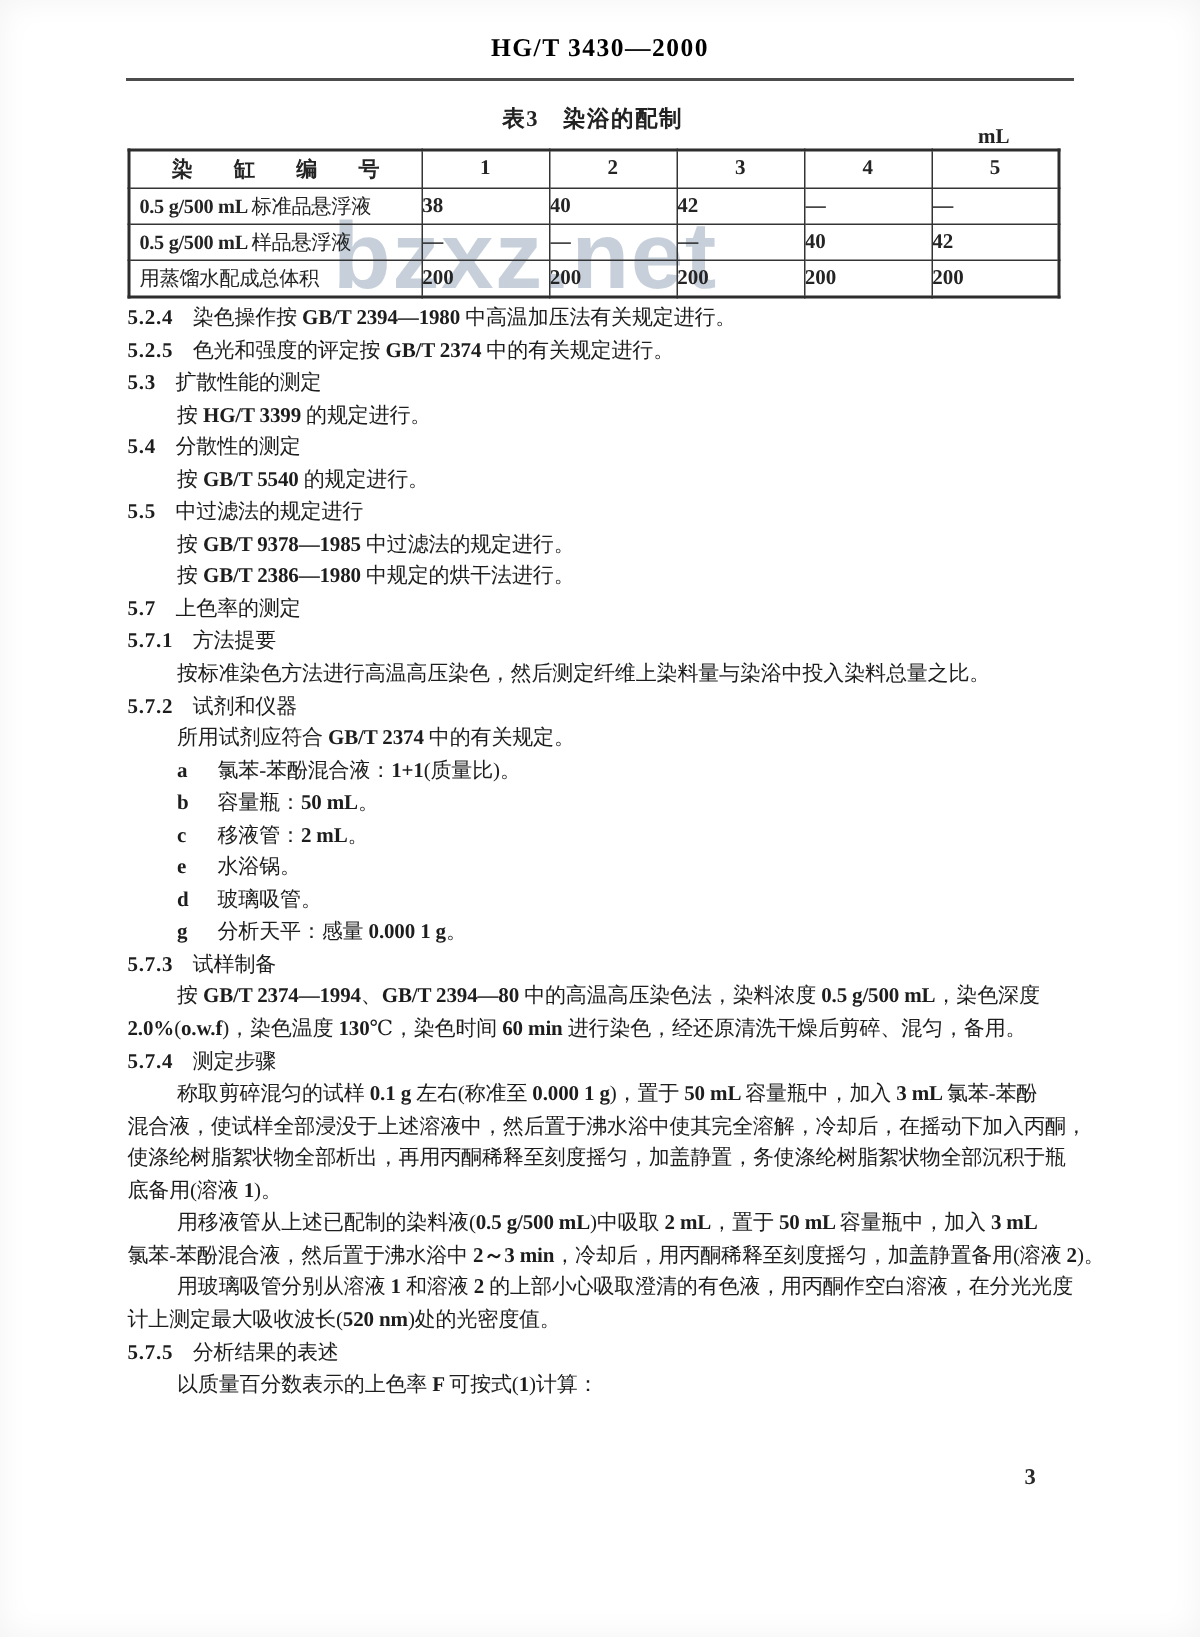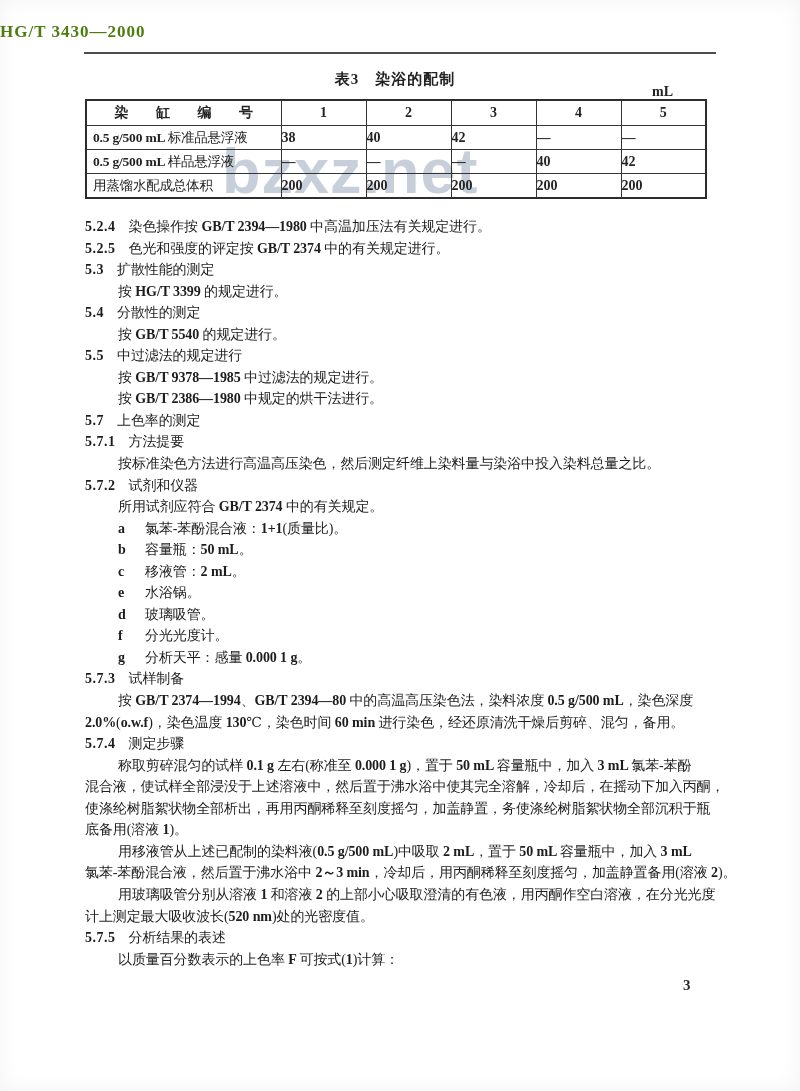--- a/index.html
+++ b/index.html
@@ -6,22 +6,22 @@
   body{
     width:800px;height:1091px;background:#ffffff;
     font-family:"Liberation Serif","DejaVu Serif",serif;
     color:#1b1b1b;
   }
   .page{
     position:relative;width:800px;height:1091px;background:#fff;overflow:hidden;
     box-shadow:inset 0 0 22px rgba(0,0,0,0.05);
   }
   .doc-header{
-    position:absolute;top:22px;left:0;width:800px;
-    font-size:17px;font-weight:bold;letter-spacing:1px;color:#4d7c0f;
+    position:absolute;top:22px;left:0;width:800px;text-align:center;
+    font-size:17px;font-weight:bold;letter-spacing:1px;color:#000000;
   }
   .header-rule{
     position:absolute;top:52px;left:84px;width:632px;height:2px;background:#4c4c4c;
   }
   .table-title{
     position:absolute;top:70px;left:85px;width:620px;text-align:center;
     font-size:15px;font-weight:bold;color:#222;letter-spacing:1px;
   }
   .unit-label{
     position:absolute;top:84px;right:127px;font-size:14px;font-weight:bold;color:#222;
@@ -43,21 +43,21 @@
     font-family:"Liberation Serif","DejaVu Serif",serif;
   }
   table.dye th{height:24px;font-size:14px;font-weight:bold;text-align:center;color:#242424;}
   table.dye th.label-head{letter-spacing:12px;padding-left:12px;}
   table.dye td{height:23px;font-size:14px;text-align:left;font-weight:bold;color:#242424;}
   table.dye td.row-label{
     text-align:left;padding-left:6px;font-size:13.5px;font-weight:normal;letter-spacing:-0.2px;
   }
   table.dye td.row-label b{font-weight:bold;}
   .body-text{
-    position:absolute;top:216px;left:85px;width:640px;z-index:2;
+    position:absolute;top:202px;left:85px;width:640px;z-index:2;
   }
   .line{
     font-size:14px;line-height:21.55px;white-space:nowrap;color:#1d1d1d;letter-spacing:-0.1px;
   }
   .line b{font-weight:bold;}
   .line .num{
     font-weight:bold;letter-spacing:0.5px;margin-right:13px;
   }
   .line.para{margin-left:33px;}
   .line.item{margin-left:33px;}
@@ -142,21 +142,20 @@
       <div class="line clause"><span class="num">5.7</span><span>上色率的测定</span></div>
       <div class="line clause"><span class="num">5.7.1</span><span>方法提要</span></div>
       <div class="line para">按标准染色方法进行高温高压染色，然后测定纤维上染料量与染浴中投入染料总量之比。</div>
       <div class="line clause"><span class="num">5.7.2</span><span>试剂和仪器</span></div>
       <div class="line para">所用试剂应符合 <b>GB/T 2374 </b>中的有关规定。</div>
       <div class="line item"><span class="marker">a</span><span>氯苯-苯酚混合液：<b>1+1</b>(质量比)。</span></div>
       <div class="line item"><span class="marker">b</span><span>容量瓶：<b>50 mL</b>。</span></div>
       <div class="line item"><span class="marker">c</span><span>移液管：<b>2 mL</b>。</span></div>
       <div class="line item"><span class="marker">e</span><span>水浴锅。</span></div>
       <div class="line item"><span class="marker">d</span><span>玻璃吸管。</span></div>
-      <div class="line item"><span class="marker">f</span><span>分光光度计。</span></div>
       <div class="line item"><span class="marker">g</span><span>分析天平：感量 <b>0.000 1 g</b>。</span></div>
       <div class="line clause"><span class="num">5.7.3</span><span>试样制备</span></div>
       <div class="line para">按 <b>GB/T 2374—1994</b>、<b>GB/T 2394—80 </b>中的高温高压染色法，染料浓度 <b>0.5 g/500 mL</b>，染色深度</div>
       <div class="line cont"><b>2.0%</b>(<b>o.w.f</b>)，染色温度 <b>130</b>℃，染色时间 <b>60 min </b>进行染色，经还原清洗干燥后剪碎、混匀，备用。</div>
       <div class="line clause"><span class="num">5.7.4</span><span>测定步骤</span></div>
       <div class="line para">称取剪碎混匀的试样 <b>0.1 g </b>左右(称准至 <b>0.000 1 g</b>)，置于 <b>50 mL </b>容量瓶中，加入 <b>3 mL </b>氯苯-苯酚</div>
       <div class="line cont">混合液，使试样全部浸没于上述溶液中，然后置于沸水浴中使其完全溶解，冷却后，在摇动下加入丙酮，</div>
       <div class="line cont">使涤纶树脂絮状物全部析出，再用丙酮稀释至刻度摇匀，加盖静置，务使涤纶树脂絮状物全部沉积于瓶</div>
       <div class="line cont">底备用(溶液 <b>1</b>)。</div>
       <div class="line para">用移液管从上述已配制的染料液(<b>0.5 g/500 mL</b>)中吸取 <b>2 mL</b>，置于 <b>50 mL </b>容量瓶中，加入 <b>3 mL</b></div>

